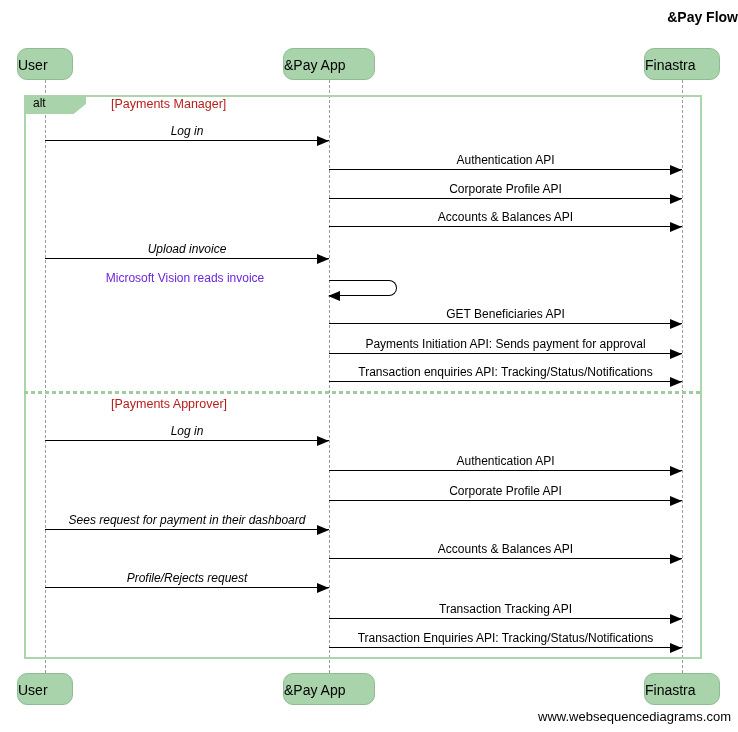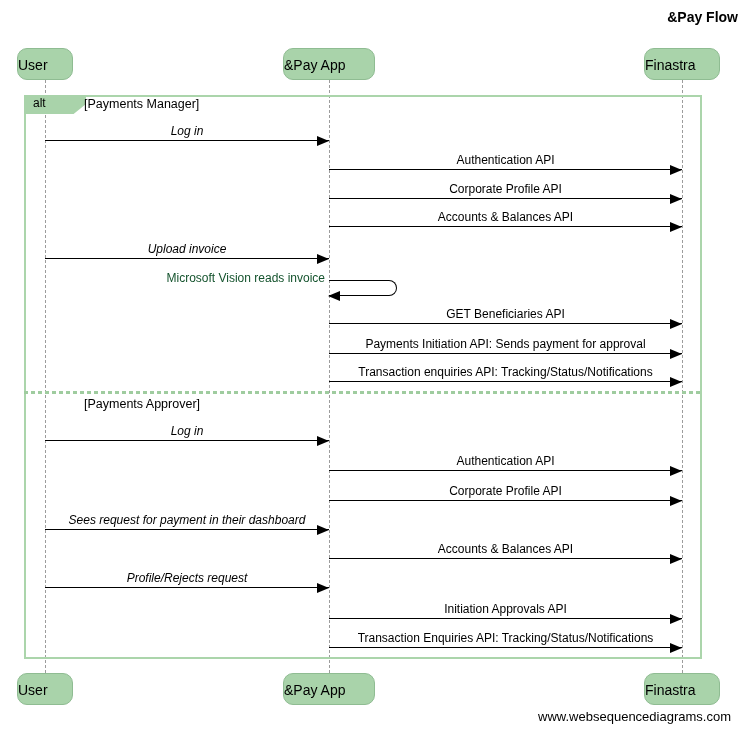--- a/index.html
+++ b/index.html
@@ -34,40 +34,40 @@
     position:absolute;left:24px;top:95px;width:678px;height:564px;
     border:2px solid var(--frame-border);box-sizing:border-box;
   }
   .alt-tab{
     position:absolute;left:24px;top:95px;width:62px;height:19px;
     background:var(--actor-fill);
     clip-path:polygon(0 0,100% 0,100% 48%,80% 100%,0 100%);
     font-size:12px;line-height:17px;padding-left:9px;box-sizing:border-box;color:#000;
   }
   .condition{
-    position:absolute;font-size:12.5px;color:#000000;white-space:nowrap;
+    position:absolute;font-size:12.5px;color:#b91c1c;white-space:nowrap;margin-left:27px;
   }
   .divider{
     position:absolute;left:24px;top:391px;width:678px;height:3px;
     background:repeating-linear-gradient(90deg,var(--divider) 0 4px,transparent 4px 7px);
   }
   .msg{position:absolute;}
   .msg-label{
     font-size:12px;text-align:center;white-space:nowrap;height:14px;line-height:14px;color:#000;
   }
   .msg-line{
     position:relative;height:0;border-top:1px solid var(--arrow);margin-top:2px;
   }
   .arrowhead-right{
     position:absolute;right:0;top:-5px;width:0;height:0;
     border-left:12px solid var(--arrow);
     border-top:5px solid transparent;border-bottom:5px solid transparent;
   }
   .self-label{
-    position:absolute;font-size:12px;text-align:right;white-space:nowrap;color:#14532d;
+    position:absolute;font-size:12px;text-align:center;white-space:nowrap;color:#6d28d9;
     height:14px;line-height:14px;
   }
   .self-loop{
     position:absolute;left:329px;top:280px;width:68px;height:16px;
     border:1px solid var(--arrow);border-left:none;
     border-radius:0 9px 9px 0;box-sizing:border-box;
   }
   .arrowhead-left{
     position:absolute;left:-1px;bottom:-6px;width:0;height:0;
     border-right:12px solid var(--arrow);
@@ -186,21 +186,21 @@
         <i class="arrowhead-right"></i>
       </div>
   </div>
   <div class="msg span-ua" style="top:571px;">
     <div class="msg-label">Profile/Rejects request</div>
     <div class="msg-line">
         <i class="arrowhead-right"></i>
       </div>
   </div>
   <div class="msg span-af" style="top:602px;">
-    <div class="msg-label">Initiation Approvals API</div>
+    <div class="msg-label">Transaction Tracking API</div>
     <div class="msg-line">
         <i class="arrowhead-right"></i>
       </div>
   </div>
   <div class="msg span-af" style="top:631px;">
     <div class="msg-label">Transaction Enquiries API: Tracking/Status/Notifications</div>
     <div class="msg-line">
         <i class="arrowhead-right"></i>
       </div>
   </div>

